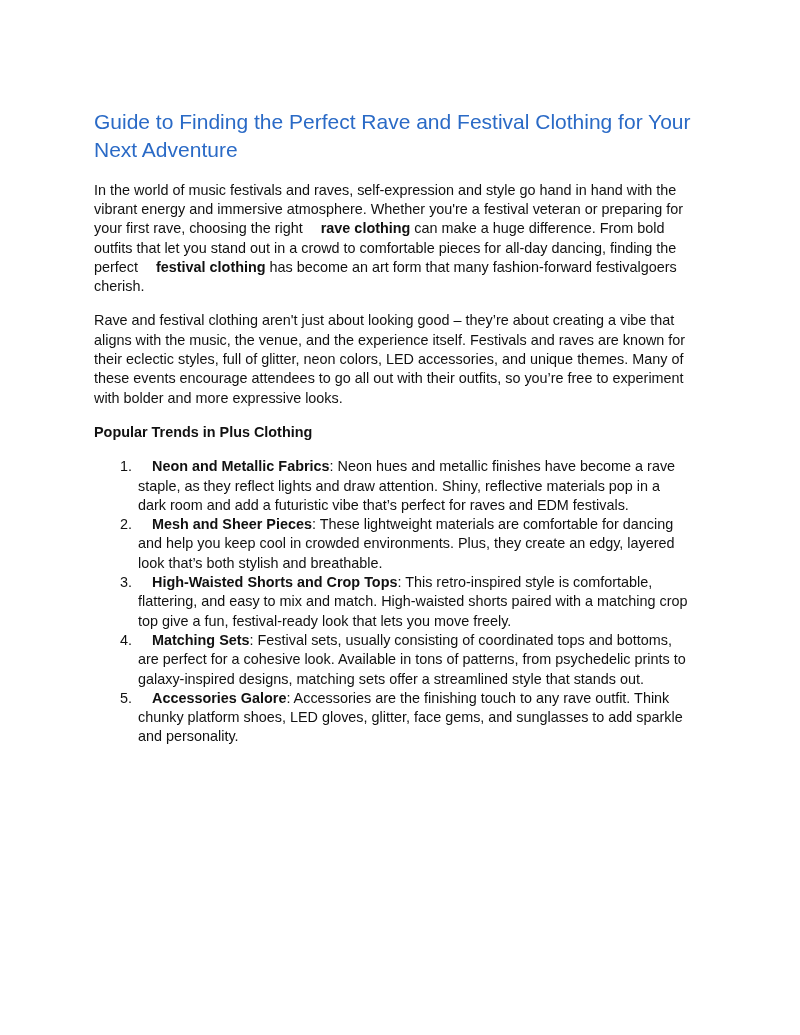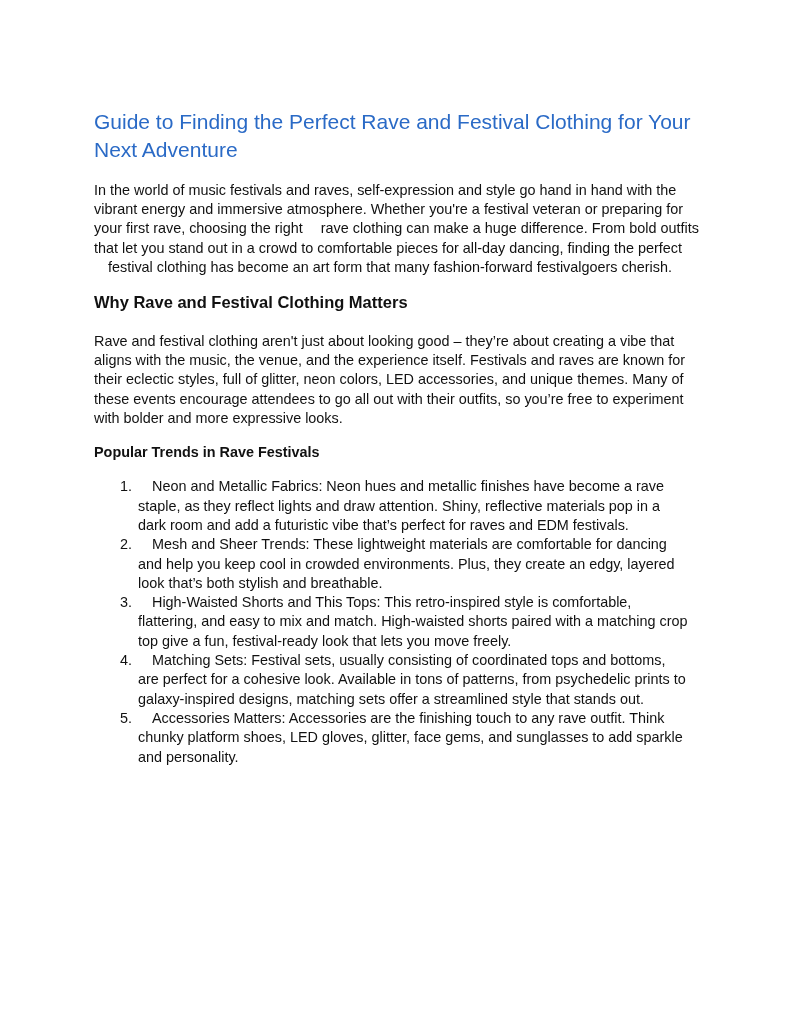--- a/index.html
+++ b/index.html
@@ -46,41 +46,40 @@
     margin: 6px 0 15px 0;
   }
   ol.trend-list {
     margin: 0 16px 15px 0;
     padding: 0 0 0 42px;
   }
   ol.trend-list li {
     margin: 0;
     padding: 0 0 0 2px;
   }
-  b { font-weight: 400; padding-left: 14px; }
+  b { font-weight: 700; padding-left: 14px; }
 </style>
 </head>
 <body>
 
 <div class="page">
 
   <h1 class="doc-title">Guide to Finding the Perfect Rave and Festival Clothing for Your Next Adventure</h1>
 
   <p class="para">In the world of music festivals and raves, self-expression and style go hand in hand with the vibrant energy and immersive atmosphere. Whether you're a festival veteran or preparing for your first rave, choosing the right <b>rave clothing</b> can make a huge difference. From bold outfits that let you stand out in a crowd to comfortable pieces for all-day dancing, finding the perfect <b>festival clothing</b> has become an art form that many fashion-forward festivalgoers cherish.</p>
 
-  <h2 class="h2">Why Rave and Festival Clothing Matters</h2>
 
   <p class="para">Rave and festival clothing aren't just about looking good – they’re about creating a vibe that aligns with the music, the venue, and the experience itself. Festivals and raves are known for their eclectic styles, full of glitter, neon colors, LED accessories, and unique themes. Many of these events encourage attendees to go all out with their outfits, so you’re free to experiment with bolder and more expressive looks.</p>
 
-  <h3 class="h3">Popular Trends in Rave Festivals</h3>
+  <h3 class="h3">Popular Trends in Plus Clothing</h3>
 
 
   <ol class="trend-list">
     <li><b>Neon and Metallic Fabrics</b>: Neon hues and metallic finishes have become a rave staple, as they reflect lights and draw attention. Shiny, reflective materials pop in a dark room and add a futuristic vibe that’s perfect for raves and EDM festivals.</li>
-    <li><b>Mesh and Sheer Trends</b>: These lightweight materials are comfortable for dancing and help you keep cool in crowded environments. Plus, they create an edgy, layered look that’s both stylish and breathable.</li>
-    <li><b>High-Waisted Shorts and This Tops</b>: This retro-inspired style is comfortable, flattering, and easy to mix and match. High-waisted shorts paired with a matching crop top give a fun, festival-ready look that lets you move freely.</li>
+    <li><b>Mesh and Sheer Pieces</b>: These lightweight materials are comfortable for dancing and help you keep cool in crowded environments. Plus, they create an edgy, layered look that’s both stylish and breathable.</li>
+    <li><b>High-Waisted Shorts and Crop Tops</b>: This retro-inspired style is comfortable, flattering, and easy to mix and match. High-waisted shorts paired with a matching crop top give a fun, festival-ready look that lets you move freely.</li>
     <li><b>Matching Sets</b>: Festival sets, usually consisting of coordinated tops and bottoms, are perfect for a cohesive look. Available in tons of patterns, from psychedelic prints to galaxy-inspired designs, matching sets offer a streamlined style that stands out.</li>
-    <li><b>Accessories Matters</b>: Accessories are the finishing touch to any rave outfit. Think chunky platform shoes, LED gloves, glitter, face gems, and sunglasses to add sparkle and personality.</li>
+    <li><b>Accessories Galore</b>: Accessories are the finishing touch to any rave outfit. Think chunky platform shoes, LED gloves, glitter, face gems, and sunglasses to add sparkle and personality.</li>
   </ol>
 
 
 
 </div>
 
 </body></html>

